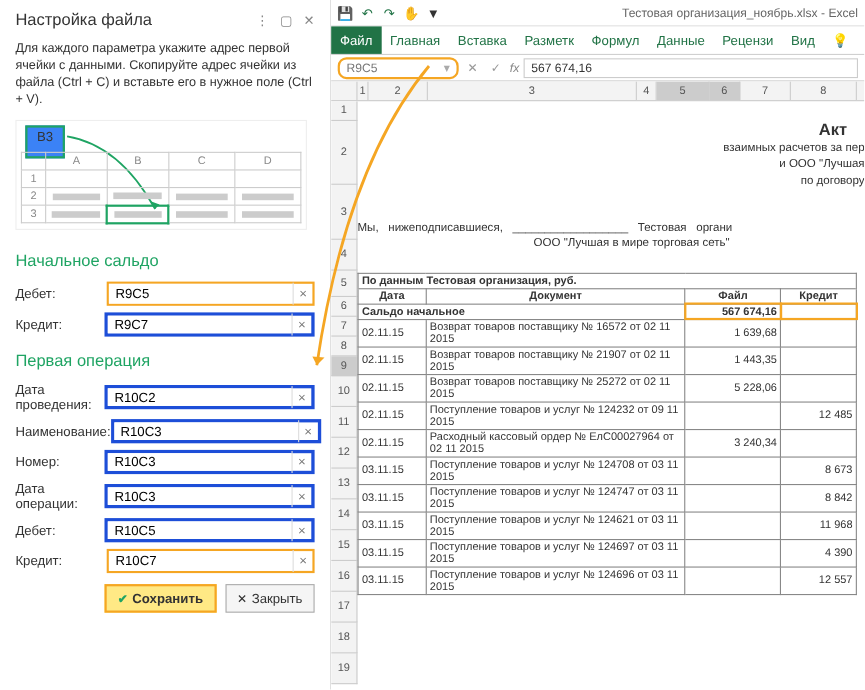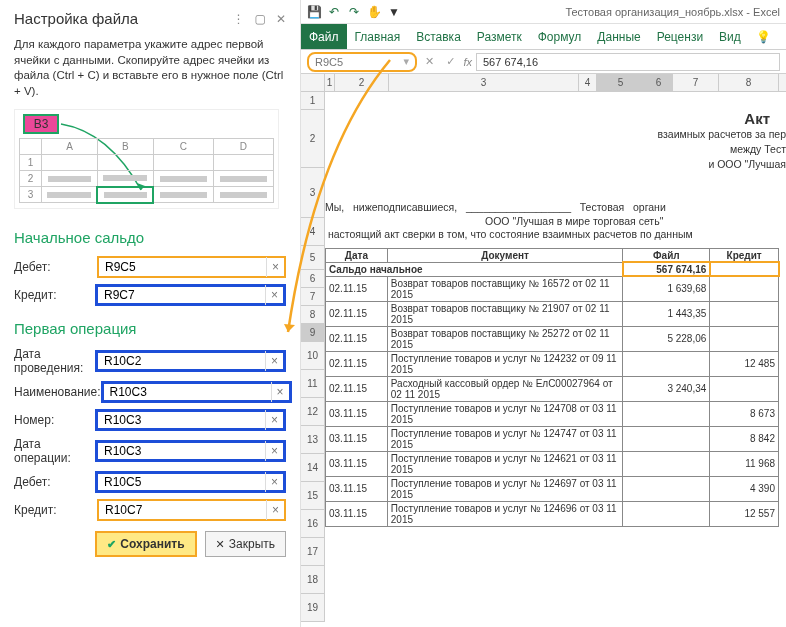--- a/index.html
+++ b/index.html
@@ -7,21 +7,21 @@
 
 
 .left-panel { width: 300px; padding: 10px 14px; position: relative; }
 .panel-header { display: flex; align-items: center; justify-content: space-between; margin-bottom: 10px; }
 .panel-title { font-size: 15px; color: #333; }
 .panel-icons { display: flex; gap: 10px; color: #888; }
 .panel-icons span { cursor: pointer; font-size: 12px; }
 .panel-intro { font-size: 11.5px; line-height: 1.35; color: #333; margin-bottom: 10px; }
 
 .diagram { width: 265px; height: 100px; border: 1px solid #eee; position: relative; margin-bottom: 20px; }
-.diagram .b3 { position: absolute; top: 4px; left: 8px; width: 36px; height: 20px; border: 2px solid #1fa463; background: #ec4899; color: #333; font-size: 12px; text-align: center; line-height: 16px; }
+.diagram .b3 { position: absolute; top: 4px; left: 8px; width: 36px; height: 30px; border: 2px solid #1fa463; background: #3b82f6; color: #333; font-size: 12px; text-align: center; line-height: 16px; }
 .diagram .grid { position: absolute; top: 28px; left: 4px; right: 4px; }
 .diagram table { border-collapse: collapse; width: 100%; }
 .diagram th, .diagram td { border: 1px solid #ccc; height: 16px; font-size: 10px; font-weight: normal; color: #888; text-align: center; }
 .diagram th.rownum { width: 22px; }
 .diagram .bar { height: 6px; background: #ccc; margin: 2px auto; width: 80%; }
 .diagram .sel { border: 2px solid #1fa463 !important; }
 
 .section-title { color: #1fa463; font-size: 15px; margin: 14px 0 10px; }
 .field-row { display: flex; align-items: center; margin-bottom: 6px; }
 .field-label { width: 120px; font-size: 12px; color: #333; }
@@ -295,30 +295,33 @@
         <div class="tall">14</div>
         <div class="tall">15</div>
         <div class="tall">16</div>
         <div class="tall">17</div>
         <div class="tall">18</div>
         <div class="tall">19</div>
       </div>
       <div class="cells">
         <div class="doc-title">Акт</div>
         <div class="doc-sub">взаимных расчетов за пер</div>
-        <div class="doc-sub">между Тест</div>
         <div class="doc-sub">и ООО "Лучшая</div>
+        <div class="doc-sub">по договору</div>
         <div class="doc-body-text">
           <span>Мы,</span>&nbsp;&nbsp;&nbsp;<span>нижеподписавшиеся,</span>&nbsp;&nbsp;&nbsp;__________________&nbsp;&nbsp;&nbsp;<span>Тестовая</span>&nbsp;&nbsp;&nbsp;<span>органи</span><br>
           <span style="display:inline-block;width:160px"></span><span>ООО "Лучшая в мире торговая сеть"</span><br>
-          &nbsp;<span>настоящий акт сверки в том, что состояние взаимных расчетов по данным</span>
+          &nbsp;
         </div>
 
         <table class="data-table">
           <tbody>
+              <tr class="caption">
+                <td colspan="4">По данным Тестовая организация, руб.</td>
+              </tr>
           <tr>
             <th class="th-date">Дата</th>
             <th class="th-doc">Документ</th>
             <th class="th-deb">Файл</th>
             <th class="th-cred">Кредит</th>
           </tr>
           <tr class="saldo-row">
             <td colspan="2">Сальдо начальное</td>
             <td class="td-num deb-hl">567 674,16</td>
             <td class="cred-hl"></td>

